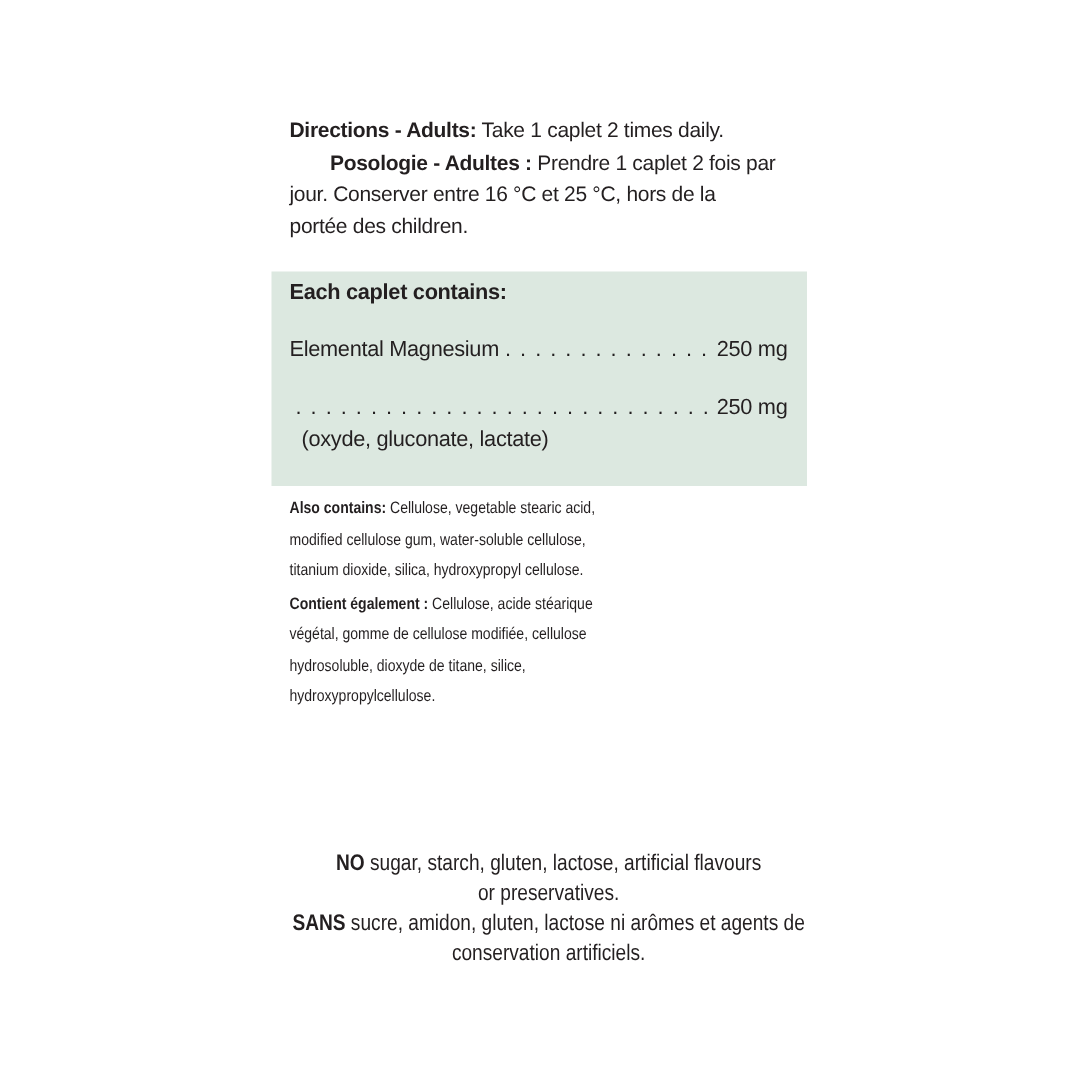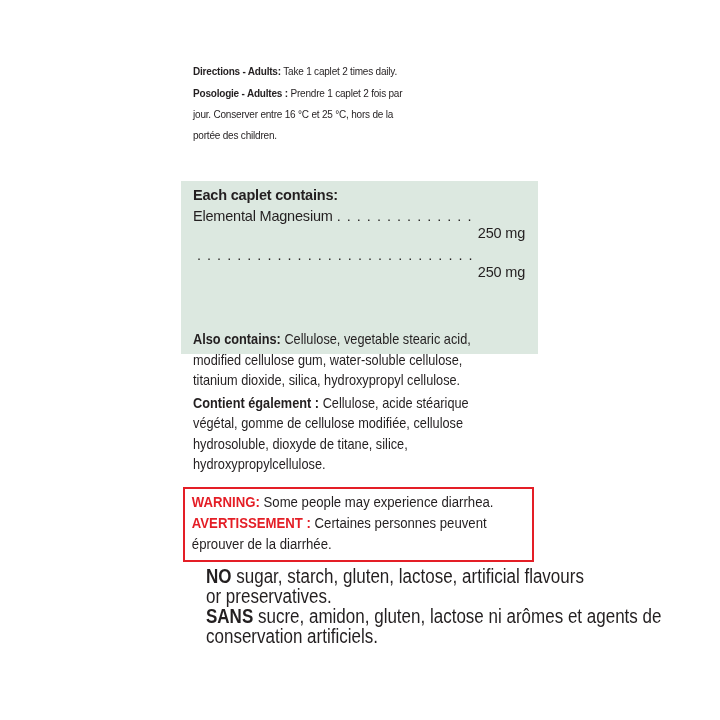--- a/index.html
+++ b/index.html
@@ -17,59 +17,59 @@
     position:relative;
   }
   .canvas{position:absolute;inset:0;}
   section{position:absolute;}
   .line{white-space:nowrap;}
   .b{font-weight:700;}
   .red{color:var(--red);}
 
   
   .directions{
-    left:193px;top:61px;width:380px;
-    font-size:10px;line-height:21px;letter-spacing:-0.2px;
+    left:193px;top:76px;width:380px;
+    font-size:14px;line-height:21px;letter-spacing:-0.2px;
   }
-  .directions .fr-start{margin-top:1px;}
+  .directions .fr-start{margin-top:1px;margin-left:27px;}
 
   
   .greenbox{
-    left:181px;top:181px;width:357px;height:173px;
+    left:181px;top:181px;width:357px;height:143px;
     background:var(--green);
     box-sizing:border-box;
     padding:4px 13px 0 12px;
     font-size:14.5px;line-height:21.4px;letter-spacing:-0.2px;
   }
-  .dotrow{display:flex;align-items:flex-start;}
+  .dotrow{display:flex;align-items:flex-end;}
   .dotrow .nm{flex:0 0 auto;}
   .dotrow .dots{
     flex:1 1 auto;overflow:hidden;white-space:nowrap;
     padding:0 4px;letter-spacing:1px;
   }
   .dotrow .amt{flex:0 0 auto;margin-top:17px;}
   .indent{padding-left:8px;}
 
   
   .cond{transform:scaleX(0.85);transform-origin:0 0;}
 
   
-  .also{left:193px;top:329px;width:430px;font-size:15px;line-height:20.5px;}
+  .also{left:193px;top:329px;width:430px;font-size:11px;line-height:20.5px;}
   .also .fr-start{margin-top:2px;}
 
   
   .warnbox{
     left:183px;top:487px;width:351px;height:75px;
     border:2px solid var(--red);
     box-sizing:border-box;
   }
   .warnbox .inner{padding:2px 0 0 8px;font-size:15.5px;line-height:21px;}
 
   
-  .claims{left:206px;top:566px;width:430px;font-size:20px;line-height:20px;}
+  .claims{left:183px;top:566px;width:430px;font-size:15px;line-height:20px;text-align:center;}
 </style>
 </head>
 <body style="background: rgb(255, 255, 255);">
 
 <div class="canvas">
 
   <section class="directions">
     <div class="line">
       <span class="b">Directions - Adults:</span><span> Take 1 caplet 2 times daily.</span>
     </div>
@@ -88,20 +88,21 @@
     <div class="line b">Each caplet contains:</div>
     <div class="line dotrow">
       <span class="nm">Elemental Magnesium</span>
       <span class="dots">. . . . . . . . . . . . . . . . . . . . . . . . . . . . .</span>
       <span class="amt">250 mg</span>
     </div>
     <div class="line dotrow">
       <span class="dots">. . . . . . . . . . . . . . . . . . . . . . . . . . . . .</span>
       <span class="amt">250 mg</span>
     </div>
+    <div class="line indent">(oxyde, gluconate, lactate)</div>
   </section>
 
   <section class="also">
     <div class="cond">
       <div class="line">
         <span class="b">Also contains:</span><span> Cellulose, vegetable stearic acid,</span>
       </div>
       <div class="line">
         <span>modified cellulose gum, water-soluble cellulose,</span>
       </div>
@@ -116,33 +117,20 @@
       </div>
       <div class="line">
         <span>hydrosoluble, dioxyde de titane, silice,</span>
       </div>
       <div class="line">
         <span>hydroxypropylcellulose.</span>
       </div>
     </div>
   </section>
 
-  <section class="warnbox">
-    <div class="inner cond">
-      <div class="line">
-        <span class="b red">WARNING:</span><span> Some people may experience diarrhea.</span>
-      </div>
-      <div class="line">
-        <span class="b red">AVERTISSEMENT :</span><span> Certaines personnes peuvent</span>
-      </div>
-      <div class="line">
-        <span>éprouver de la diarrhée.</span>
-      </div>
-    </div>
-  </section>
 
   <section class="claims">
     <div class="cond">
       <div class="line">
         <span class="b">NO</span><span> sugar, starch, gluten, lactose, artificial flavours</span>
       </div>
       <div class="line">
         <span>or preservatives.</span>
       </div>
       <div class="line">

